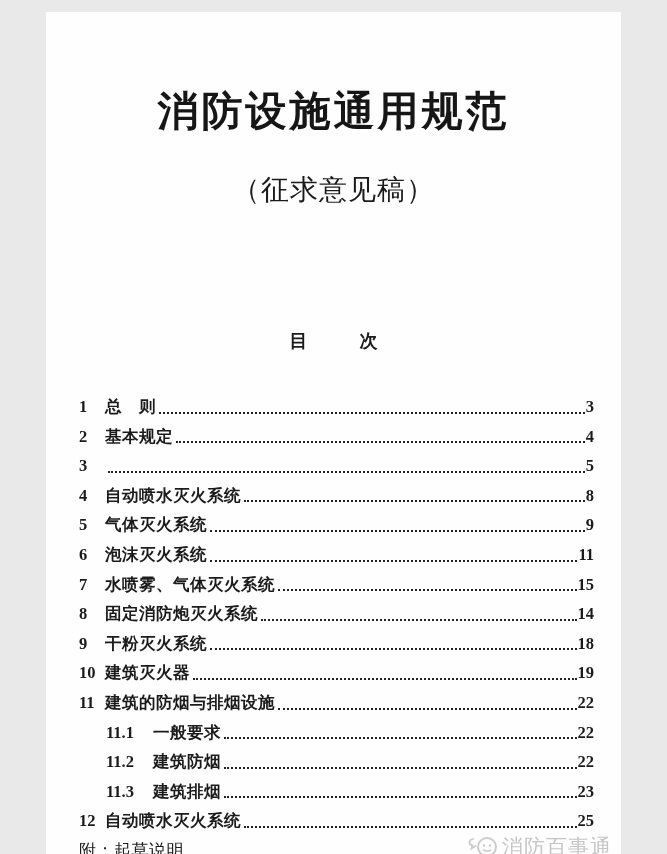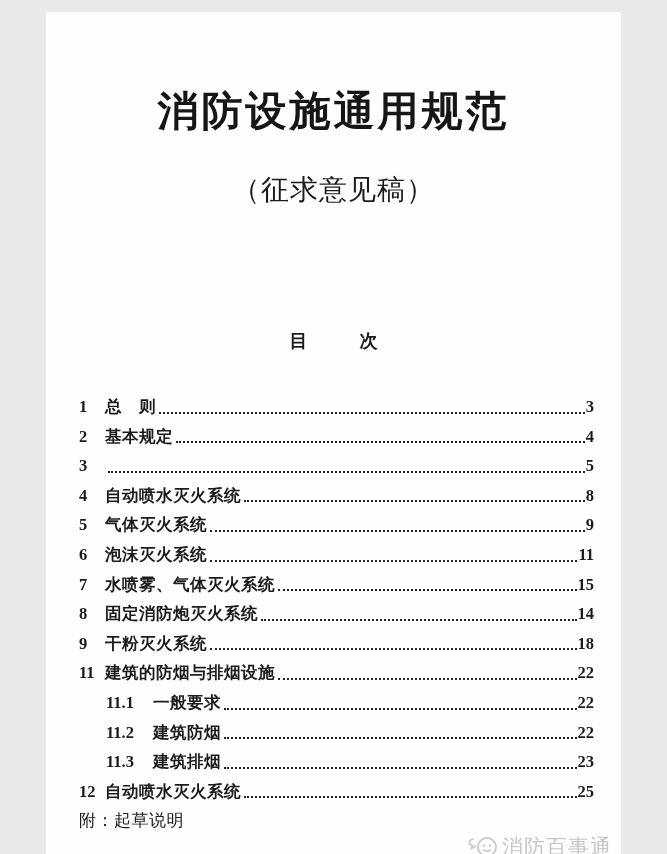--- a/index.html
+++ b/index.html
@@ -130,20 +130,26 @@
           <span class="leader"></span>
           <span class="toc-page">14</span>
         </div>
         <div class="toc-row">
           <span class="toc-num">9</span>
           <span class="toc-title">干粉灭火系统</span>
           <span class="leader"></span>
           <span class="toc-page">18</span>
         </div>
         <div class="toc-row">
+          <span class="toc-num">10</span>
+          <span class="toc-title">建筑灭火器</span>
+          <span class="leader"></span>
+          <span class="toc-page">19</span>
+        </div>
+        <div class="toc-row">
           <span class="toc-num">11</span>
           <span class="toc-title">建筑的防烟与排烟设施</span>
           <span class="leader"></span>
           <span class="toc-page">22</span>
         </div>
         <div class="toc-row sub">
           <span class="toc-num">11.1</span>
           <span class="toc-title">一般要求</span>
           <span class="leader"></span>
           <span class="toc-page">22</span>

